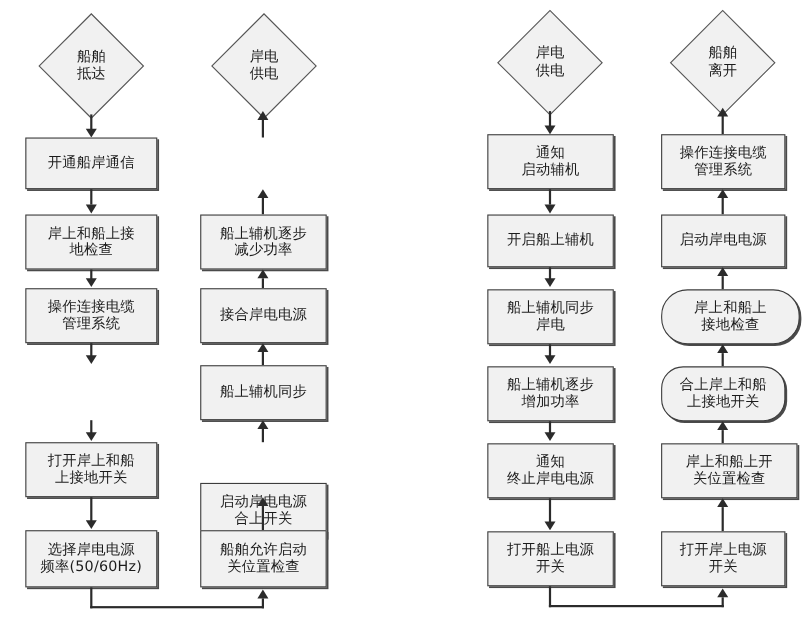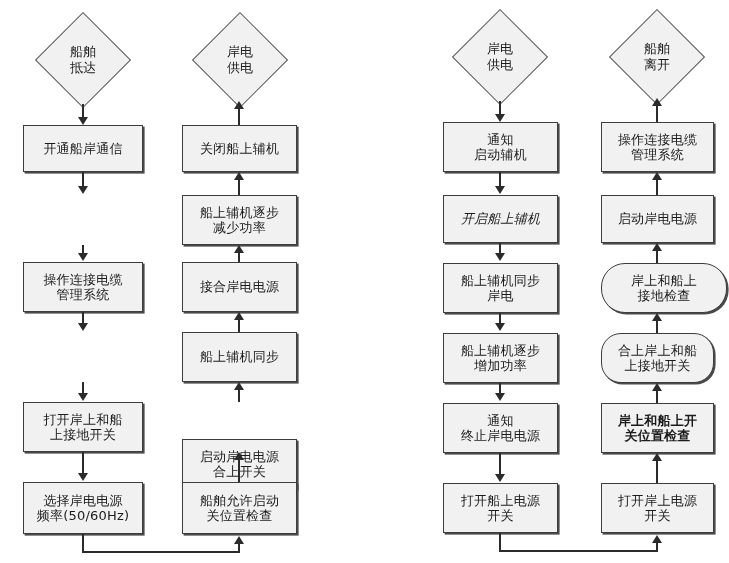--- a/index.html
+++ b/index.html
@@ -102,20 +102,22 @@
     <div class="dlabel">船舶
 抵达</div>
   </div>
   <div class="vline" style="left:82px; top:104px; height:16px;"></div>
   <div class="arrow-down" style="left:78px; top:117px;"></div>
 
   <div class="node" style="left:23px; top:125px; width:120px; height:47px;">开通船岸通信</div>
   <div class="vline" style="left:82px; top:172px; height:14px;"></div>
   <div class="arrow-down" style="left:78px; top:186px;"></div>
 
+  <div class="node" style="left:23px; top:195px; width:120px; height:50px;">岸上和船上接
+地检查</div>
   <div class="vline" style="left:82px; top:245px; height:9px;"></div>
   <div class="arrow-down" style="left:78px; top:253px;"></div>
 
   <div class="node" style="left:23px; top:262px; width:120px; height:50px;">操作连接电缆
 管理系统</div>
   <div class="vline" style="left:82px; top:312px; height:12px;"></div>
   <div class="arrow-down" style="left:78px; top:323px;"></div>
 
   <div class="vline" style="left:82px; top:382px; height:12px;"></div>
   <div class="arrow-down" style="left:78px; top:393px;"></div>
@@ -134,21 +136,20 @@
   <div class="arrow-up" style="left:234px; top:536px;"></div>
 
   <div class="diamond" style="left:192px; top:13px; width:96px; height:93px;">
     <div class="dshape"></div>
     <div class="dlabel">岸电
 供电</div>
   </div>
   <div class="vline" style="left:238px; top:108px; height:17px;"></div>
   <div class="arrow-up" style="left:234px; top:101px;"></div>
 
-  <div class="node" style="left:182px; top:125px; width:115px; height:47px;">关闭船上辅机</div>
   <div class="vline" style="left:238px; top:180px; height:15px;"></div>
   <div class="arrow-up" style="left:234px; top:172px;"></div>
 
   <div class="node" style="left:182px; top:195px; width:115px; height:50px;">船上辅机逐步
 减少功率</div>
   <div class="vline" style="left:238px; top:253px; height:9px;"></div>
   <div class="arrow-up" style="left:234px; top:245px;"></div>
 
   <div class="node" style="left:182px; top:262px; width:115px; height:50px;">接合岸电电源</div>
   <div class="vline" style="left:238px; top:320px; height:12px;"></div>
@@ -172,21 +173,21 @@
 供电</div>
   </div>
   <div class="vline" style="left:499px; top:101px; height:14px;"></div>
   <div class="arrow-down" style="left:495px; top:114px;"></div>
 
   <div class="node" style="left:443px; top:122px; width:115px; height:50px;">通知
 启动辅机</div>
   <div class="vline" style="left:499px; top:172px; height:14px;"></div>
   <div class="arrow-down" style="left:495px; top:186px;"></div>
 
-  <div class="node" style="left:443px; top:195px; width:115px; height:48px;font-style:italic;">开启船上辅机</div>
+  <div class="node" style="left:443px; top:195px; width:115px; height:48px;">开启船上辅机</div>
   <div class="vline" style="left:499px; top:243px; height:11px;"></div>
   <div class="arrow-down" style="left:495px; top:253px;"></div>
 
   <div class="node" style="left:443px; top:263px; width:115px; height:50px;">船上辅机同步
 岸电</div>
   <div class="vline" style="left:499px; top:313px; height:11px;"></div>
   <div class="arrow-down" style="left:495px; top:323px;"></div>
 
   <div class="node" style="left:443px; top:333px; width:115px; height:50px;">船上辅机逐步
 增加功率</div>
@@ -226,21 +227,21 @@
   <div class="node" style="left:601px; top:263px; width:126px; height:50px;border-radius:24px;">岸上和船上
 接地检查</div>
   <div class="vline" style="left:656px; top:321px; height:12px;"></div>
   <div class="arrow-up" style="left:652px; top:313px;"></div>
 
   <div class="node" style="left:601px; top:333px; width:113px; height:50px;border-radius:20px;">合上岸上和船
 上接地开关</div>
   <div class="vline" style="left:656px; top:391px; height:12px;"></div>
   <div class="arrow-up" style="left:652px; top:383px;"></div>
 
-  <div class="node" style="left:601px; top:403px; width:113px; height:50px;font-weight:bold;">岸上和船上开
+  <div class="node" style="left:601px; top:403px; width:124px; height:50px;">岸上和船上开
 关位置检查</div>
   <div class="vline" style="left:656px; top:461px; height:22px;"></div>
   <div class="arrow-up" style="left:652px; top:453px;"></div>
 
   <div class="node" style="left:601px; top:483px; width:113px; height:50px;">打开岸上电源
 开关</div>
 
 </div>
 
 </body></html>

